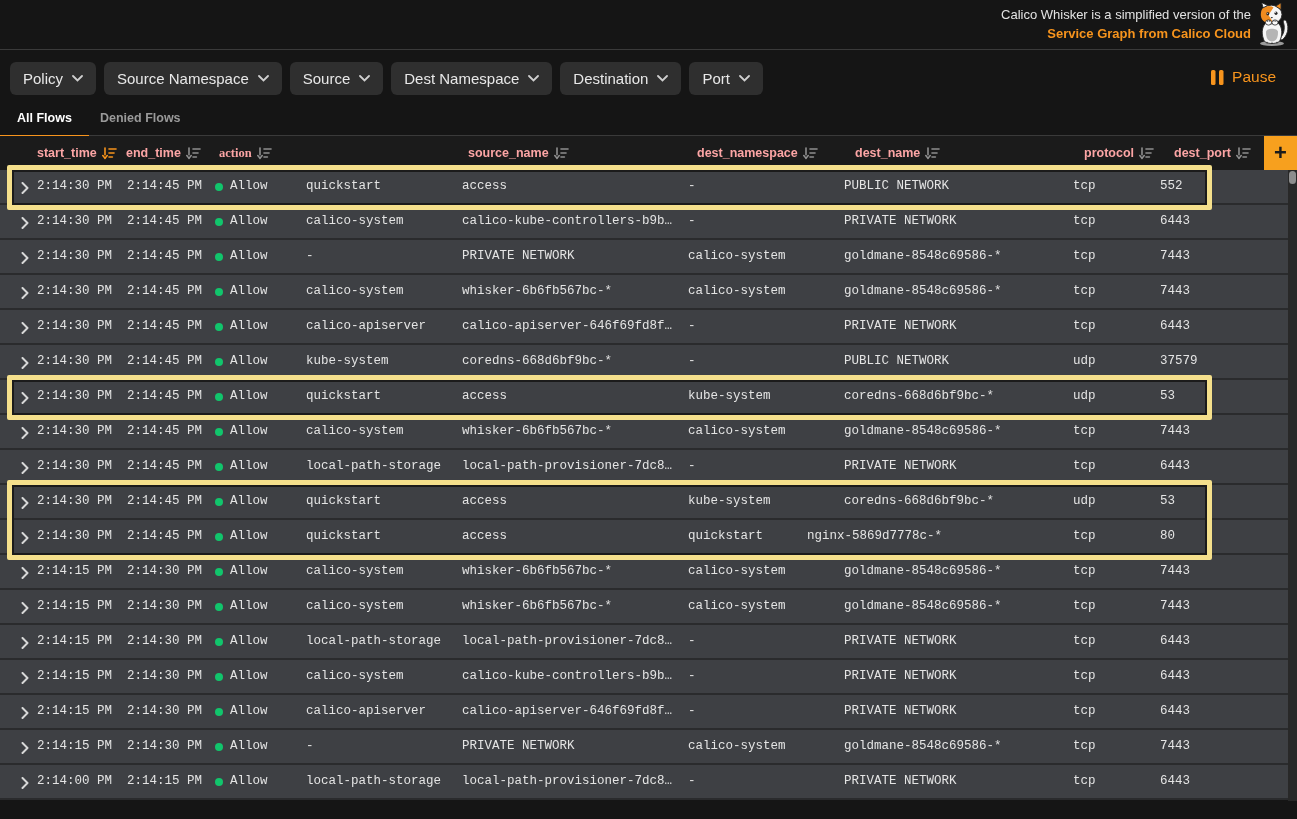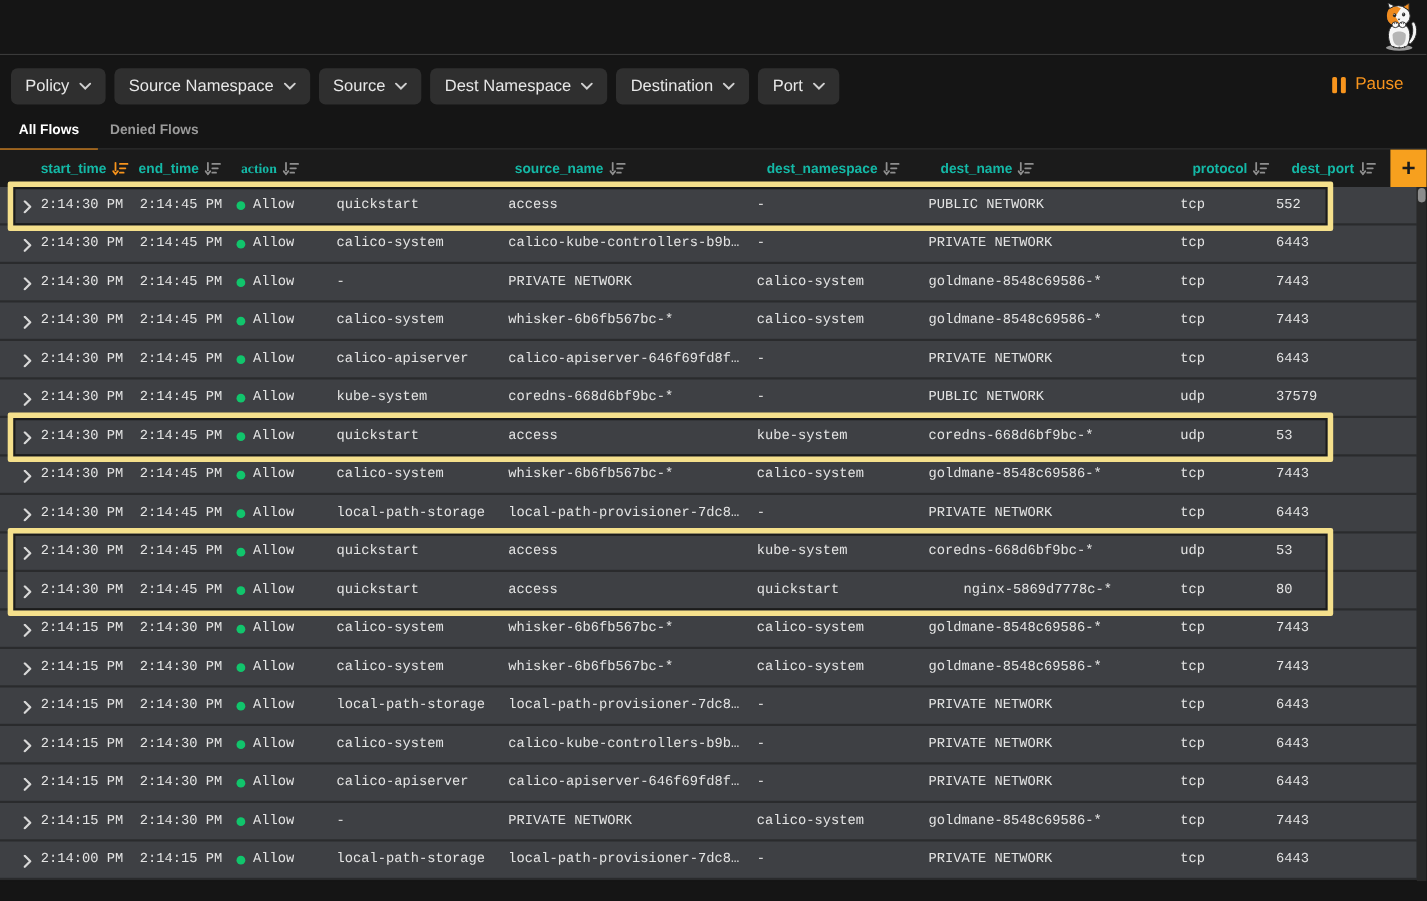--- a/index.html
+++ b/index.html
@@ -60,21 +60,21 @@
   }
   .tab.inactive { color:#9a9a9a;text-align:center; }
 
   
   .thead {
     position:absolute; left:0; top:136px; width:1297px; height:34px;
     background:#1b1b1b;
   }
   .th {
     position:absolute; top:0; height:34px; display:flex; align-items:center; gap:5px;
-    font-size:12.5px; font-weight:bold; color:#14b8a6; cursor:pointer; white-space:nowrap;
+    font-size:12.5px; font-weight:bold; color:#fca5a5; cursor:pointer; white-space:nowrap;
   }
   .add-btn {
     position:absolute; right:0; top:0; width:33px; height:34px;
     background:#f7a01e; border:none; cursor:pointer;
     color:#1b1b1b; font-size:22px; font-weight:bold; line-height:30px;
   }
 
   
   .tbody { position:absolute; left:0; top:170px; width:1288px; height:631px; background:#151515; }
   .row {
@@ -97,20 +97,24 @@
     position:absolute; left:1288px; top:170px; width:9px; height:631px; background:#282828;
   }
   .scroll-thumb {
     position:absolute; left:1px; top:1px; width:7px; height:13px; background:#8d8d8d; border-radius:4px;
   }
 </style>
 </head>
 <body>
 
 <header class="topbar">
+  <div class="topbar-right">
+    <div class="info-line1">Calico Whisker is a simplified version of the</div>
+    <a class="info-link" href="#">Service Graph from Calico Cloud</a>
+  </div>
   <svg class="cat" viewBox="0 0 40 44">
 
     <ellipse cx="19" cy="40.5" rx="12" ry="2.6" fill="#9a9a9a"></ellipse>
 
     <path d="M29 37 C34.5 33 36.5 25 33.5 18.5 C32.2 16 29.8 17 30.5 19.5 C32.5 26 30.5 32 26.5 36 Z" fill="#f4f4f4" stroke="#2a2a2a" stroke-width="0.9"></path>
 
     <path d="M11.5 38.5 C8.2 32 8.5 24 12.5 20.5 L25.5 20.5 C29.5 24 29.8 32 26.5 38.5 C21.8 41.2 16.2 41.2 11.5 38.5 Z" fill="#f6f6f6" stroke="#2a2a2a" stroke-width="0.9"></path>
 
     <path d="M13 29 C13 24.5 25 24.5 25 29 C25 35 23 38.5 19 38.5 C15 38.5 13 35 13 29 Z" fill="#b5b5b5"></path>
 
@@ -461,21 +465,21 @@
       <span class="expander"><svg width="8" height="12" viewBox="0 0 8 12">
           <path d="M1.5 1 L6.5 6 L1.5 11" stroke="#d8d8d8" stroke-width="2" fill="none" stroke-linecap="round" stroke-linejoin="round"></path>
         </svg></span>
       <span class="dot" style="background: rgb(17, 197, 108);"></span>
       <span class="cell" style="left: 37px;">2:14:30 PM</span>
       <span class="cell" style="left: 127px;">2:14:45 PM</span>
       <span class="cell" style="left: 230px;">Allow</span>
       <span class="cell" style="left: 306px;">quickstart</span>
       <span class="cell" style="left: 462px;">access</span>
       <span class="cell" style="left: 688px;">quickstart</span>
-      <span class="cell" style="left: 876px;">nginx-5869d7778c-*</span>
+      <span class="cell" style="left: 807px;">nginx-5869d7778c-*</span>
       <span class="cell" style="left: 1073px;">tcp</span>
       <span class="cell" style="left: 1160px;">80</span>
     </div>
     <div class="row" style="top: 385px;">
       <span class="expander"><svg width="8" height="12" viewBox="0 0 8 12">
           <path d="M1.5 1 L6.5 6 L1.5 11" stroke="#d8d8d8" stroke-width="2" fill="none" stroke-linecap="round" stroke-linejoin="round"></path>
         </svg></span>
       <span class="dot" style="background: rgb(17, 197, 108);"></span>
       <span class="cell" style="left: 37px;">2:14:15 PM</span>
       <span class="cell" style="left: 127px;">2:14:30 PM</span>

